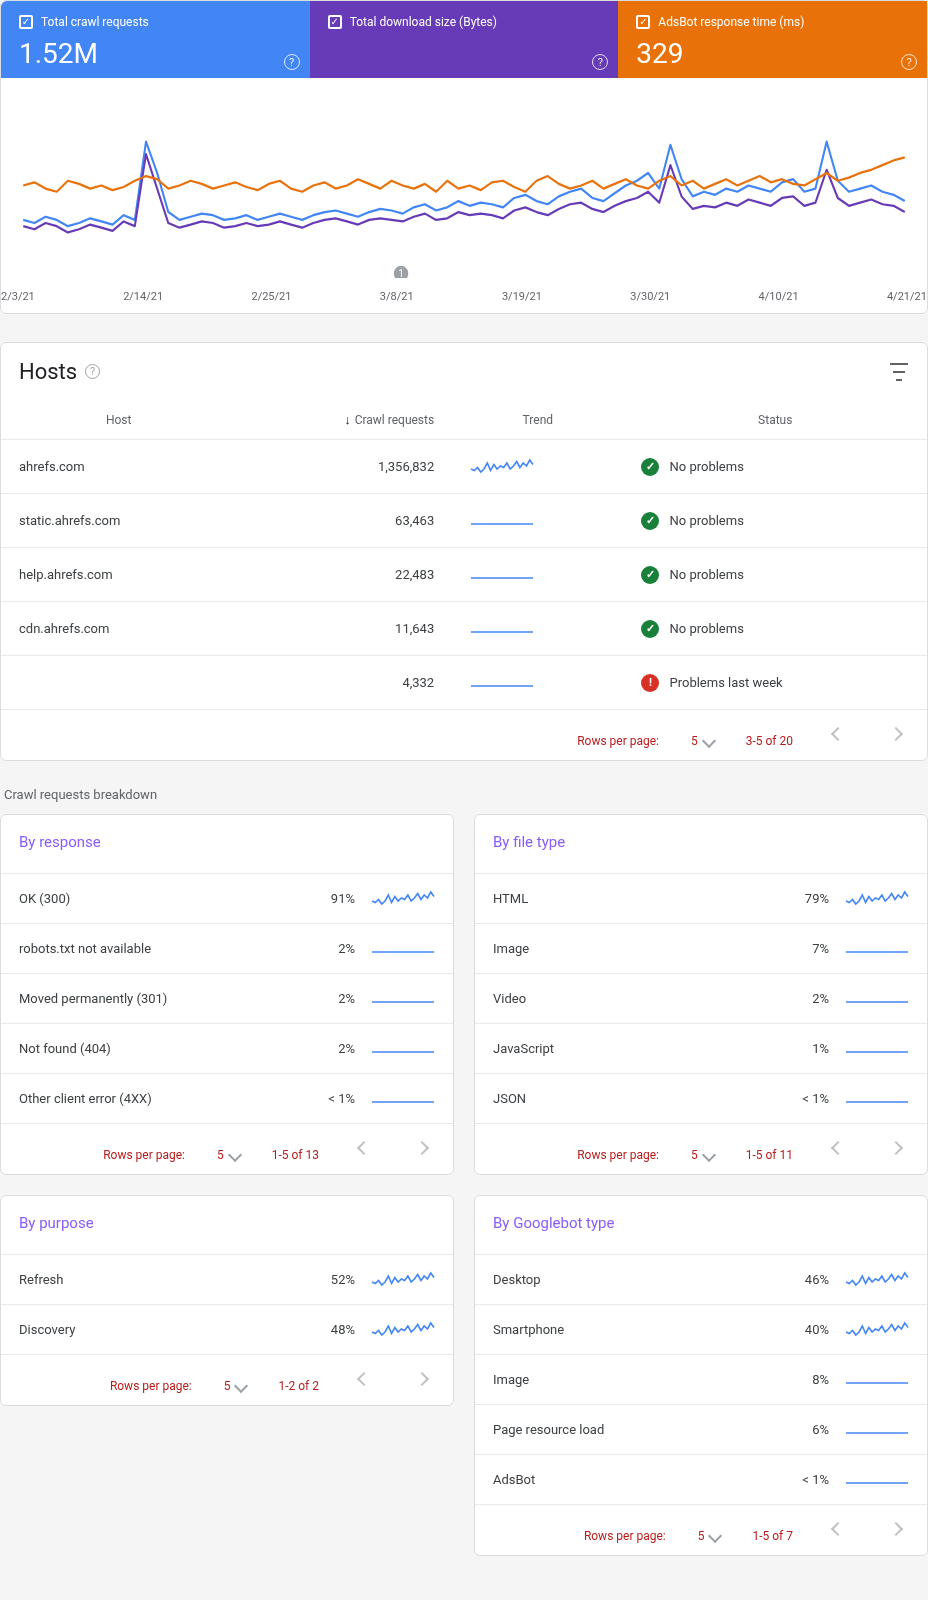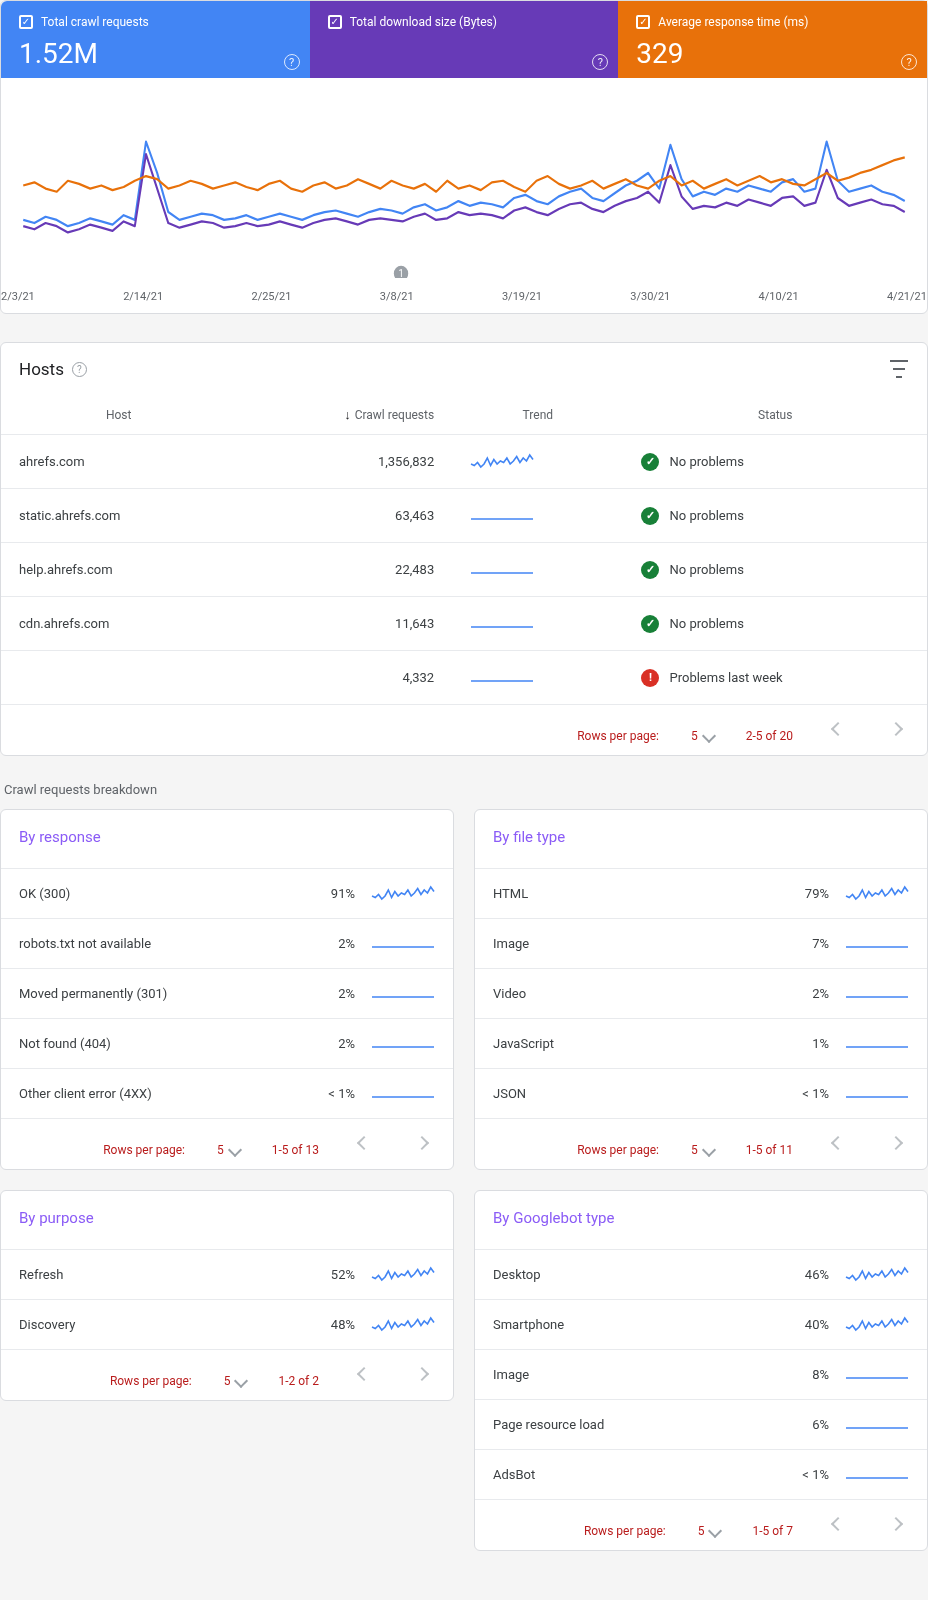--- a/index.html
+++ b/index.html
@@ -20,21 +20,21 @@
 
   
   .chart-wrap { padding: 10px 12px 6px; }
   .chart-svg  { width: 100%; height: 190px; display: block; }
   .xticks     { display: flex; justify-content: space-between; font-size: 11px; color: #5f6368; padding: 6px 0 10px; }
   .marker-dot { fill: #9aa0a6; }
 
   
   .hosts-card { margin-top: 28px; }
   .card-head  { display: flex; align-items: center; padding: 16px 18px; }
-  .card-head h2 { font-size: 17px; font-weight: 400; color: #202124; }
+  .card-head h2 { font-size: 22px; font-weight: 400; color: #202124; }
   .head-help  { width: 15px; height: 15px; border: 1.5px solid #9aa0a6; border-radius: 50%; display: inline-flex; align-items: center; justify-content: center; font-size: 10px; color: #9aa0a6; margin-left: 8px; }
   .head-filter{ margin-left: auto; width: 20px; height: 18px; display:inline-flex; flex-direction:column; justify-content:space-between; align-items:center; }
   .head-filter span { height:2px; background:#5f6368; display:block; }
   .head-filter span:nth-child(1){width:18px;} .head-filter span:nth-child(2){width:12px;} .head-filter span:nth-child(3){width:6px;}
 
   table.hosts { width: 100%; border-collapse: collapse; }
   table.hosts th { text-align: center; font-weight: 400; font-size: 12px; color: #5f6368; padding: 12px 18px; border-bottom: 1px solid #e8eaed; }
   table.hosts th.num { text-align: right; }
   table.hosts td { padding: 16px 18px; font-size: 13px; border-bottom: 1px solid #e8eaed; color: #3c4043; }
   table.hosts td.num { text-align: right; }
@@ -83,21 +83,21 @@
       <div class="stat-card purple">
         <div class="stat-label">
           <span class="stat-check">✓</span>
           <span>Total download size (Bytes)</span>
         </div>
         <span class="stat-help">?</span>
       </div>
       <div class="stat-card orange">
         <div class="stat-label">
           <span class="stat-check">✓</span>
-          <span>Average response time (ms)</span>
+          <span>AdsBot response time (ms)</span>
         </div>
         <div class="stat-value">329</div>
         <span class="stat-help">?</span>
       </div>
     </div>
 
     <div class="chart-wrap">
       <svg id="mainChart" class="chart-svg" viewBox="0 0 880 170" preserveAspectRatio="none">
           <path d="M10 118 L20.88607594936709 120.8 L31.772151898734176 115.19999999999999 L42.65822784810127 118 L53.54430379746835 123.6 L64.43037974683544 120.8 L75.31645569620254 116.6 L86.20253164556962 119.4 L97.0886075949367 122.19999999999999 L107.9746835443038 113.8 L118.86075949367088 118 L129.74683544303798 48 L140.63291139240508 76 L151.51898734177215 111 L162.40506329113924 118 L173.29113924050634 115.19999999999999 L184.1772151898734 112.4 L195.0632911392405 113.8 L205.9493670886076 118 L216.83544303797467 116.6 L227.72151898734177 113.8 L238.60759493670886 118 L249.49367088607596 115.19999999999999 L260.37974683544303 112.4 L271.26582278481015 115.19999999999999 L282.1518987341772 118 L293.0379746835443 113.8 L303.9240506329114 111 L314.8101265822785 109.6 L325.69620253164555 112.4 L336.5822784810127 115.19999999999999 L347.46835443037975 111 L358.3544303797468 108.2 L369.24050632911394 109.6 L380.126582278481 112.4 L391.0126582278481 106.8 L401.8987341772152 104 L412.7848101265823 109.6 L423.67088607594934 106.8 L434.55696202531647 101.2 L445.44303797468353 105.4 L456.32911392405066 102.6 L467.2151898734177 104 L478.1012658227848 106.8 L488.9873417721519 98.4 L499.873417721519 95.6 L510.75949367088606 101.2 L521.6455696202531 104 L532.5316455696203 97 L543.4177215189874 92.8 L554.3037974683544 90 L565.1898734177215 98.4 L576.0759493670886 101.2 L586.9620253164557 94.2 L597.8481012658228 87.2 L608.7341772151899 83 L619.620253164557 76 L630.506329113924 90 L641.3924050632911 50.8 L652.2784810126582 81.6 L663.1645569620254 97 L674.0506329113924 92.8 L684.9367088607595 95.6 L695.8227848101266 90 L706.7088607594936 92.8 L717.5949367088608 87.2 L728.4810126582279 90 L739.367088607595 92.8 L750.253164556962 84.39999999999999 L761.1392405063291 81.6 L772.0253164556962 92.8 L782.9113924050633 90 L793.7974683544304 48 L804.6835443037975 83 L815.5696202531645 92.8 L826.4556962025316 90 L837.3417721518987 87.2 L848.2278481012659 92.8 L859.1139240506329 95.6 L870 101.2" fill="none" stroke="#4285f4" stroke-width="2" stroke-linejoin="round"></path>
           <path d="M10 123.6 L20.88607594936709 126.4 L31.772151898734176 120.8 L42.65822784810127 123.6 L53.54430379746835 129.2 L64.43037974683544 126.4 L75.31645569620254 122.19999999999999 L86.20253164556962 125 L97.0886075949367 127.8 L107.9746835443038 119.4 L118.86075949367088 123.6 L129.74683544303798 59.2 L140.63291139240508 90 L151.51898734177215 120.8 L162.40506329113924 125 L173.29113924050634 122.19999999999999 L184.1772151898734 119.4 L195.0632911392405 120.8 L205.9493670886076 125 L216.83544303797467 123.6 L227.72151898734177 120.8 L238.60759493670886 123.6 L249.49367088607596 122.19999999999999 L260.37974683544303 119.4 L271.26582278481015 122.19999999999999 L282.1518987341772 125 L293.0379746835443 120.8 L303.9240506329114 118 L314.8101265822785 116.6 L325.69620253164555 119.4 L336.5822784810127 122.19999999999999 L347.46835443037975 118 L358.3544303797468 116.6 L369.24050632911394 118 L380.126582278481 119.4 L391.0126582278481 115.19999999999999 L401.8987341772152 112.4 L412.7848101265823 118 L423.67088607594934 116.6 L434.55696202531647 111 L445.44303797468353 113.8 L456.32911392405066 112.4 L467.2151898734177 113.8 L478.1012658227848 116.6 L488.9873417721519 109.6 L499.873417721519 106.8 L510.75949367088606 111 L521.6455696202531 113.8 L532.5316455696203 108.2 L543.4177215189874 104 L554.3037974683544 102.6 L565.1898734177215 108.2 L576.0759493670886 111 L586.9620253164557 105.4 L597.8481012658228 101.2 L608.7341772151899 98.4 L619.620253164557 92.8 L630.506329113924 102.6 L641.3924050632911 69 L652.2784810126582 97 L663.1645569620254 108.2 L674.0506329113924 105.4 L684.9367088607595 106.8 L695.8227848101266 102.6 L706.7088607594936 105.4 L717.5949367088608 99.80000000000001 L728.4810126582279 102.6 L739.367088607595 105.4 L750.253164556962 98.4 L761.1392405063291 97 L772.0253164556962 105.4 L782.9113924050633 102.6 L793.7974683544304 73.2 L804.6835443037975 98.4 L815.5696202531645 105.4 L826.4556962025316 102.6 L837.3417721518987 99.80000000000001 L848.2278481012659 104 L859.1139240506329 105.4 L870 111" fill="none" stroke="#673ab7" stroke-width="2" stroke-linejoin="round"></path>
@@ -206,21 +206,21 @@
     </tr>
         </tbody>
     </table>
 
     <div class="pager">
       <span>Rows per page:</span>
       <span class="drop">
         <span>5</span>
         <span class="chev down"></span>
       </span>
-      <span>2-5 of 20</span>
+      <span>3-5 of 20</span>
       <span class="navbtn"><span class="chev left"></span></span>
       <span class="navbtn"><span class="chev right"></span></span>
     </div>
   </div>
 
   <div class="section-label">Crawl requests breakdown</div>
   <div class="grid2" id="breakdownGrid">
       <div class="card mini-card">
       <h3>By response</h3>
 

